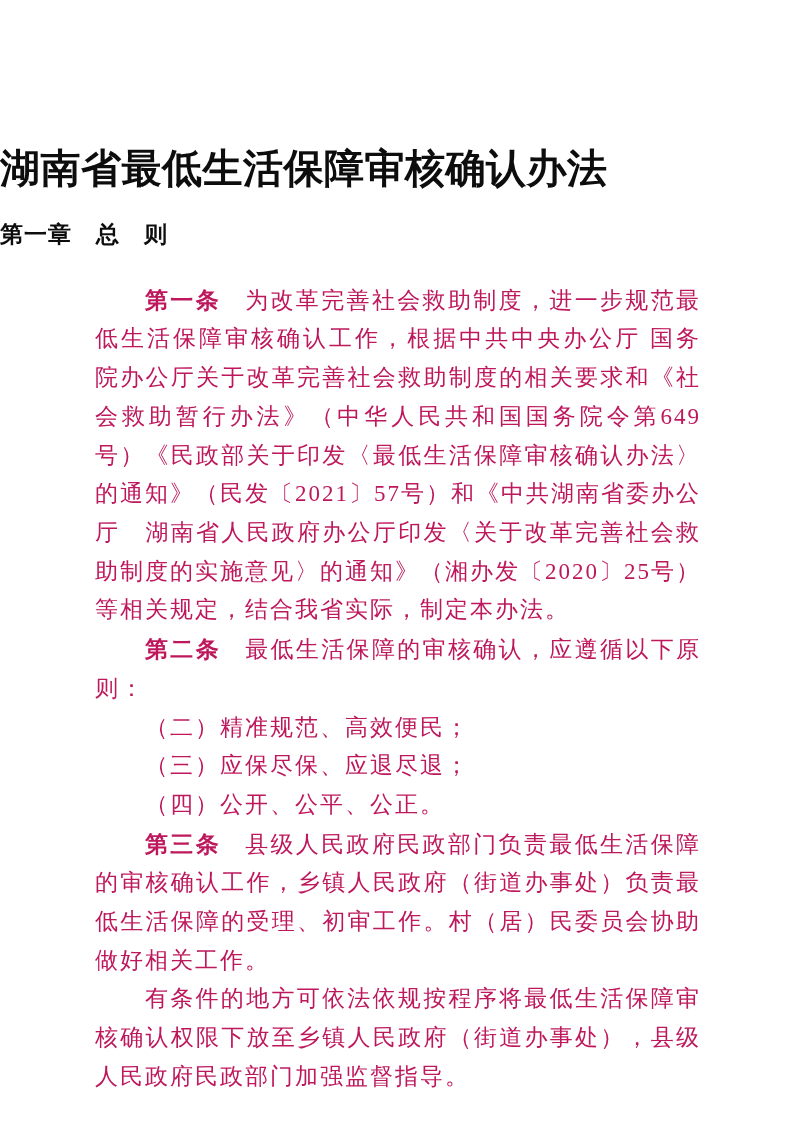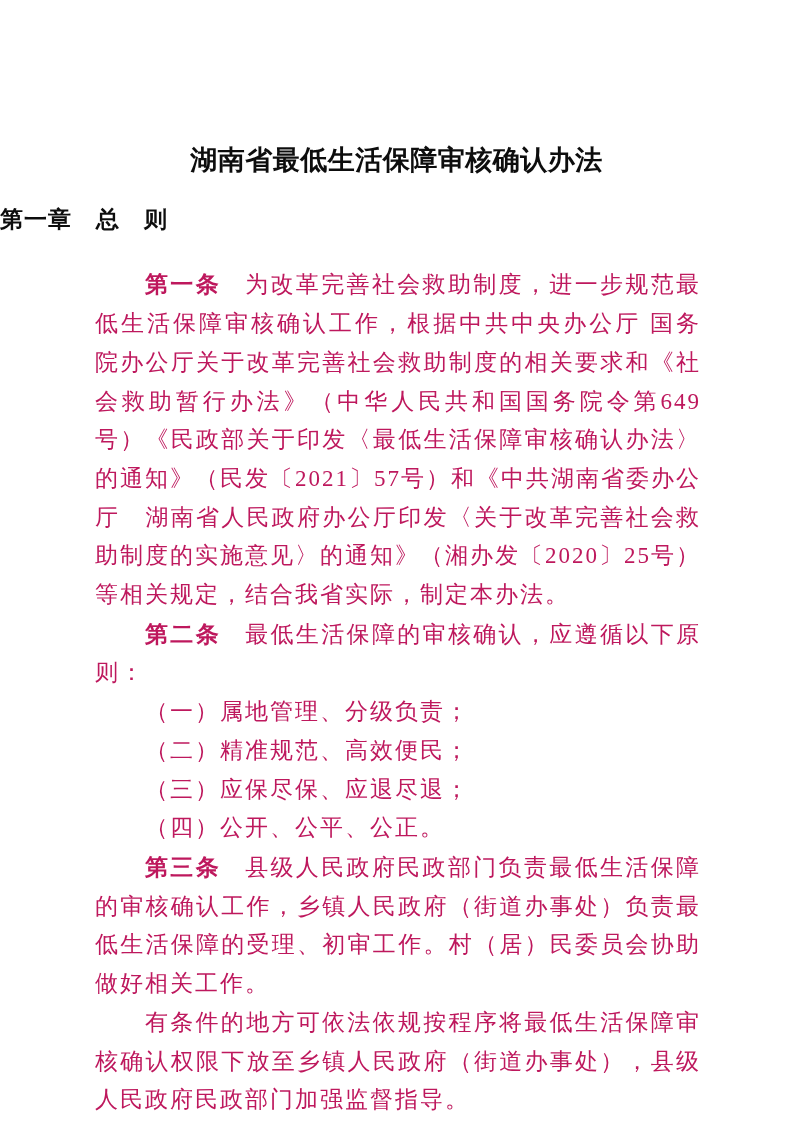--- a/index.html
+++ b/index.html
@@ -12,22 +12,22 @@
     position: relative;
     width: 793px;
     height: 1122px;
     background: #ffffff;
     color: #111111;
     overflow: hidden;
     font-family: "Liberation Serif", "DejaVu Serif", serif;
   }
   .doc-title {
     margin: 145px 0 0 0;
-    text-align: center;
-    font-size: 27px;
+    text-align: left;
+    font-size: 40px;
     font-weight: bold;
     letter-spacing: 0.5px;
     line-height: 1.18;
     color: #0d0d0d;
     font-family: "Liberation Serif", "DejaVu Serif", serif;
   }
   .chapter-heading {
     margin: 29px 0 0 0;
     text-align: left;
     font-size: 23px;
@@ -68,21 +68,20 @@
   <h1 class="doc-title">湖南省最低生活保障审核确认办法</h1>
 
   <h2 class="chapter-heading">第一章　总　则</h2>
 
   <div class="doc-body">
 
     <p class="para"><span class="para-label">第一条</span><span>为改革完善社会救助制度，进一步规范最低生活保障审核确认工作，根据中共中央办公厅 国务院办公厅关于改革完善社会救助制度的相关要求和《社会救助暂行办法》（中华人民共和国国务院令第649号）《民政部关于印发〈最低生活保障审核确认办法〉的通知》（民发〔2021〕57号）和《中共湖南省委办公厅　湖南省人民政府办公厅印发〈关于改革完善社会救助制度的实施意见〉的通知》（湘办发〔2020〕25号）等相关规定，结合我省实际，制定本办法。</span></p>
 
     <p class="para"><span class="para-label">第二条</span><span>最低生活保障的审核确认，应遵循以下原则：</span></p>
 
-    <p class="para"><span>（一）属地管理、分级负责；</span></p>
 
     <p class="para"><span>（二）精准规范、高效便民；</span></p>
 
     <p class="para"><span>（三）应保尽保、应退尽退；</span></p>
 
     <p class="para"><span>（四）公开、公平、公正。</span></p>
 
     <p class="para"><span class="para-label">第三条</span><span>县级人民政府民政部门负责最低生活保障的审核确认工作，乡镇人民政府（街道办事处）负责最低生活保障的受理、初审工作。村（居）民委员会协助做好相关工作。</span></p>
 
     <p class="para"><span>有条件的地方可依法依规按程序将最低生活保障审核确认权限下放至乡镇人民政府（街道办事处），县级人民政府民政部门加强监督指导。</span></p>

